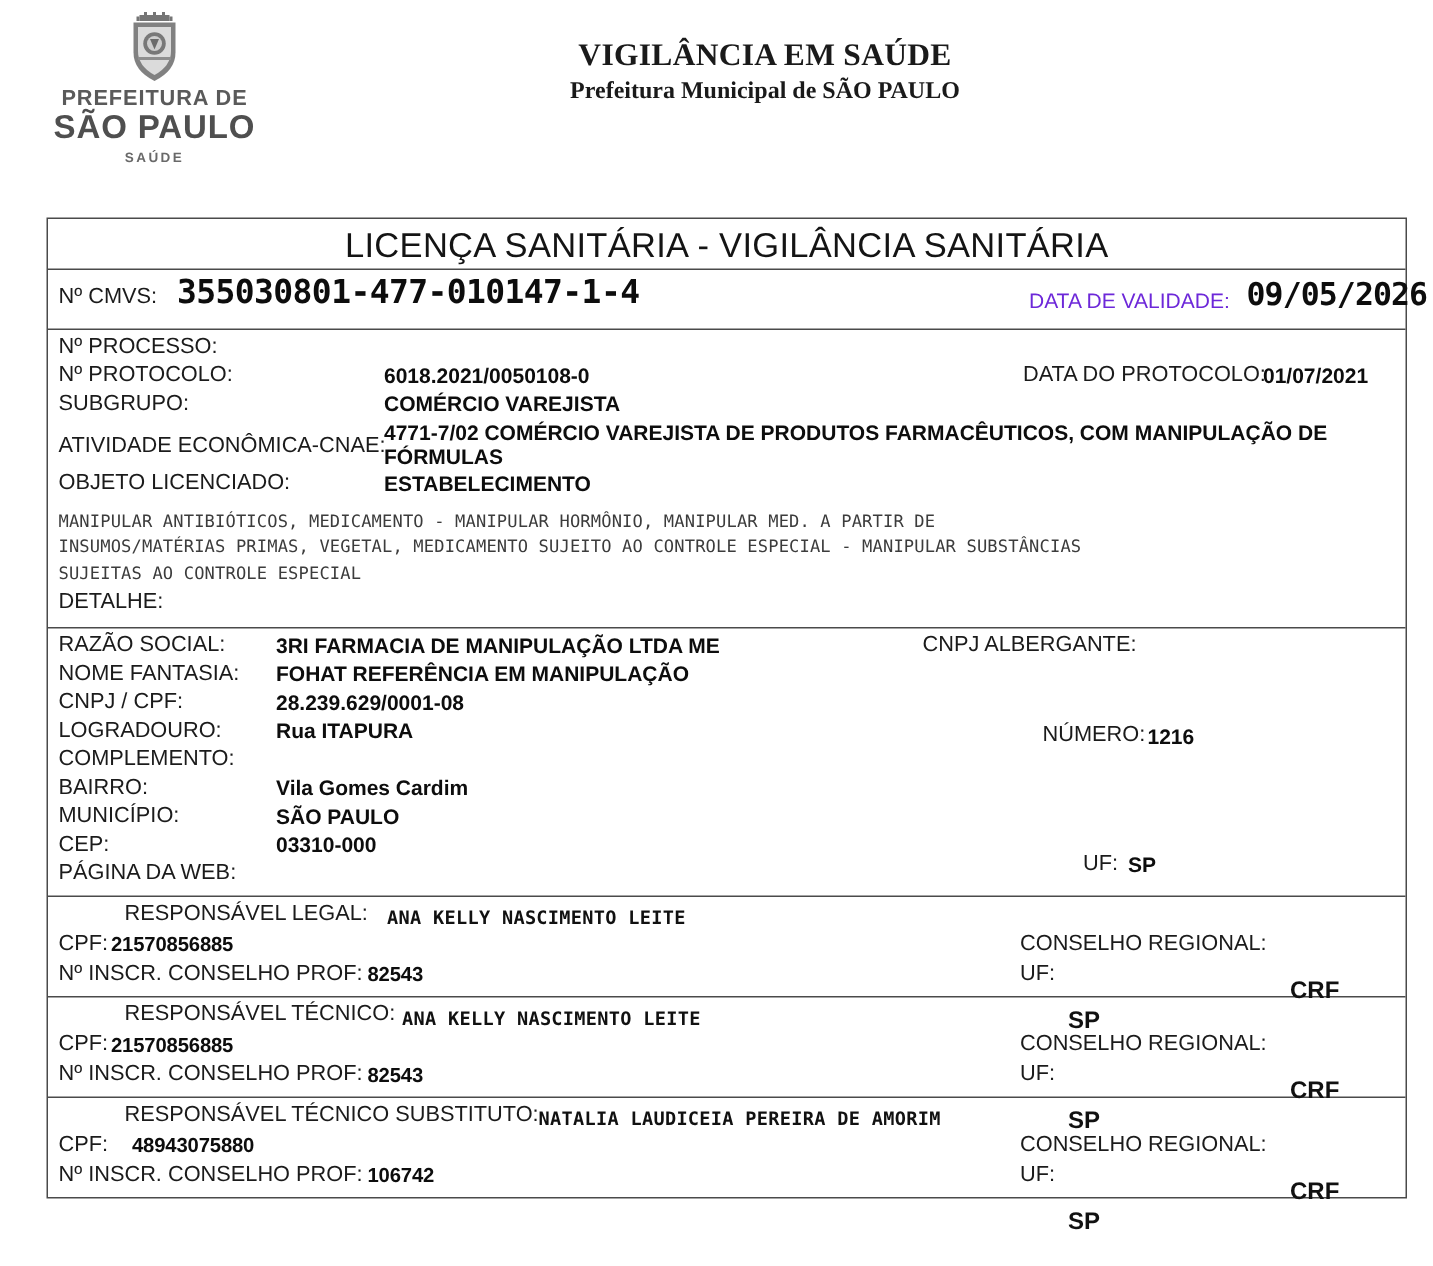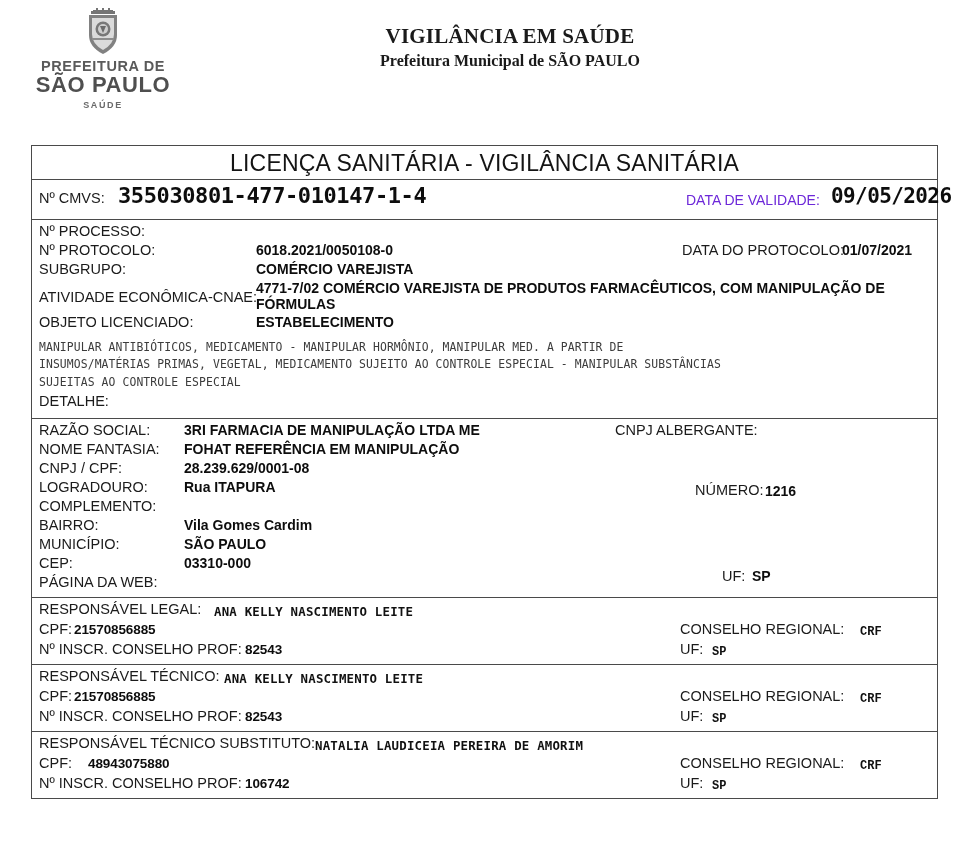--- a/index.html
+++ b/index.html
@@ -193,20 +193,21 @@
   }
 
   
   #estab-band { padding: 3px 0 4px 0; }
 
   
   .resp-band { padding: 3px 0 3px 0; }
   .resp-head {
     position: relative;
     height: 20px;
+    margin-left: 44px;
   }
   .resp-head .flabel { left: 7px; }
   .resp-name {
     position: absolute;
     font-family: "DejaVu Sans Mono", monospace;
     font-weight: bold;
     font-size: 12.4px;
     color: #111;
     letter-spacing: 0.2px;
     white-space: nowrap;
@@ -226,24 +227,25 @@
     letter-spacing: -0.1px;
   }
   .right-label {
     position: absolute;
     left: 648px;
     font-size: 14.5px;
     color: #1b1b1b;
   }
   .right-value {
     position: absolute;
-    font-family: Liberation Mono, monospace;
-    font-weight: bold;
-    font-size: 12px;
+    font-family: Liberation Sans, sans-serif;
+    font-weight: bold;
+    font-size: 16px;
     color: #111;
+    margin-top: 27px;
   }
 </style>
 </head>
 <body>
 
 <div id="doc-header">
 
   <div id="brand-block">
     <svg id="coat-of-arms" width="46" height="48" viewBox="0 0 46 48">
       <g fill="#6b6b6b">

